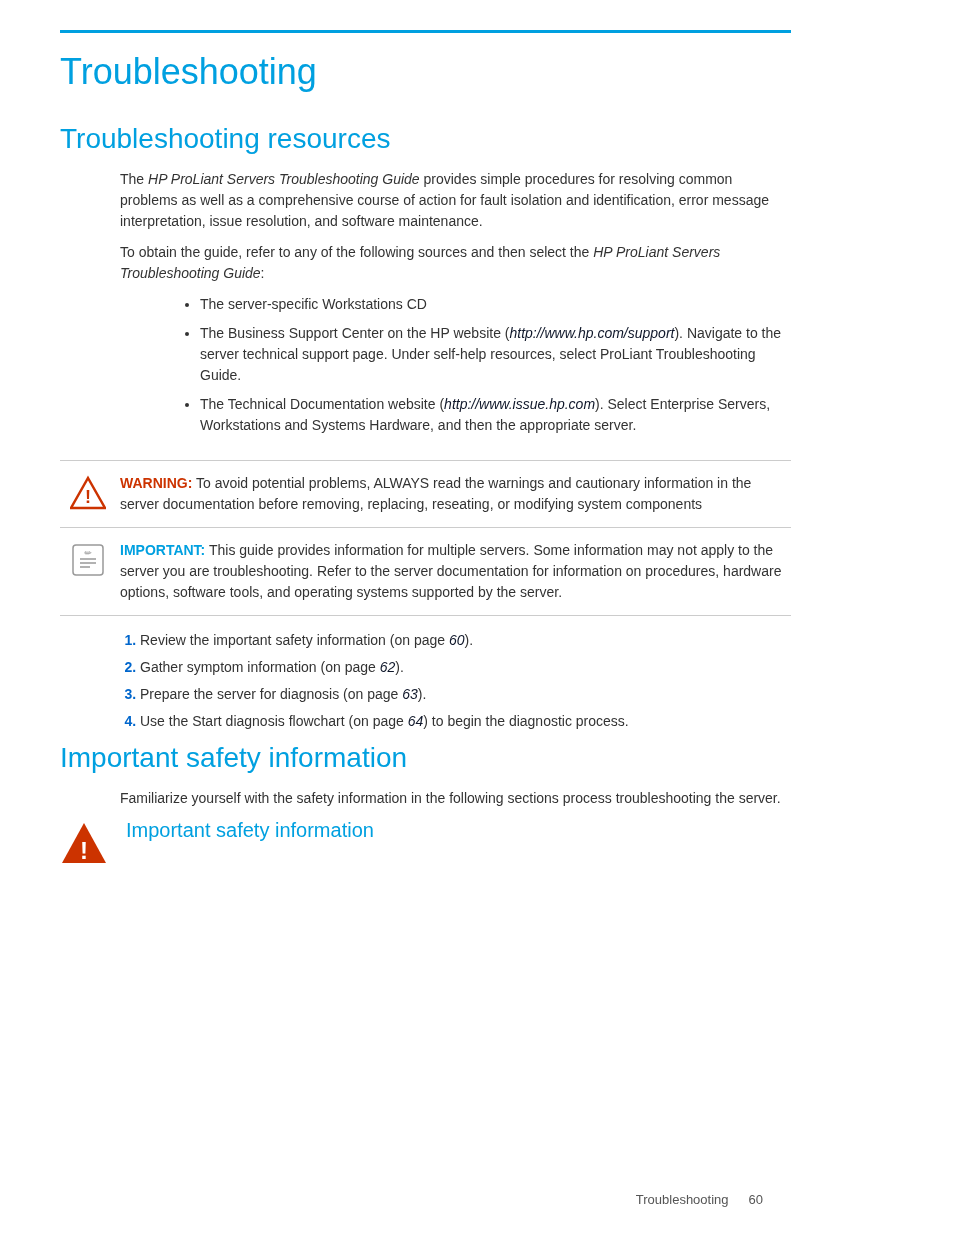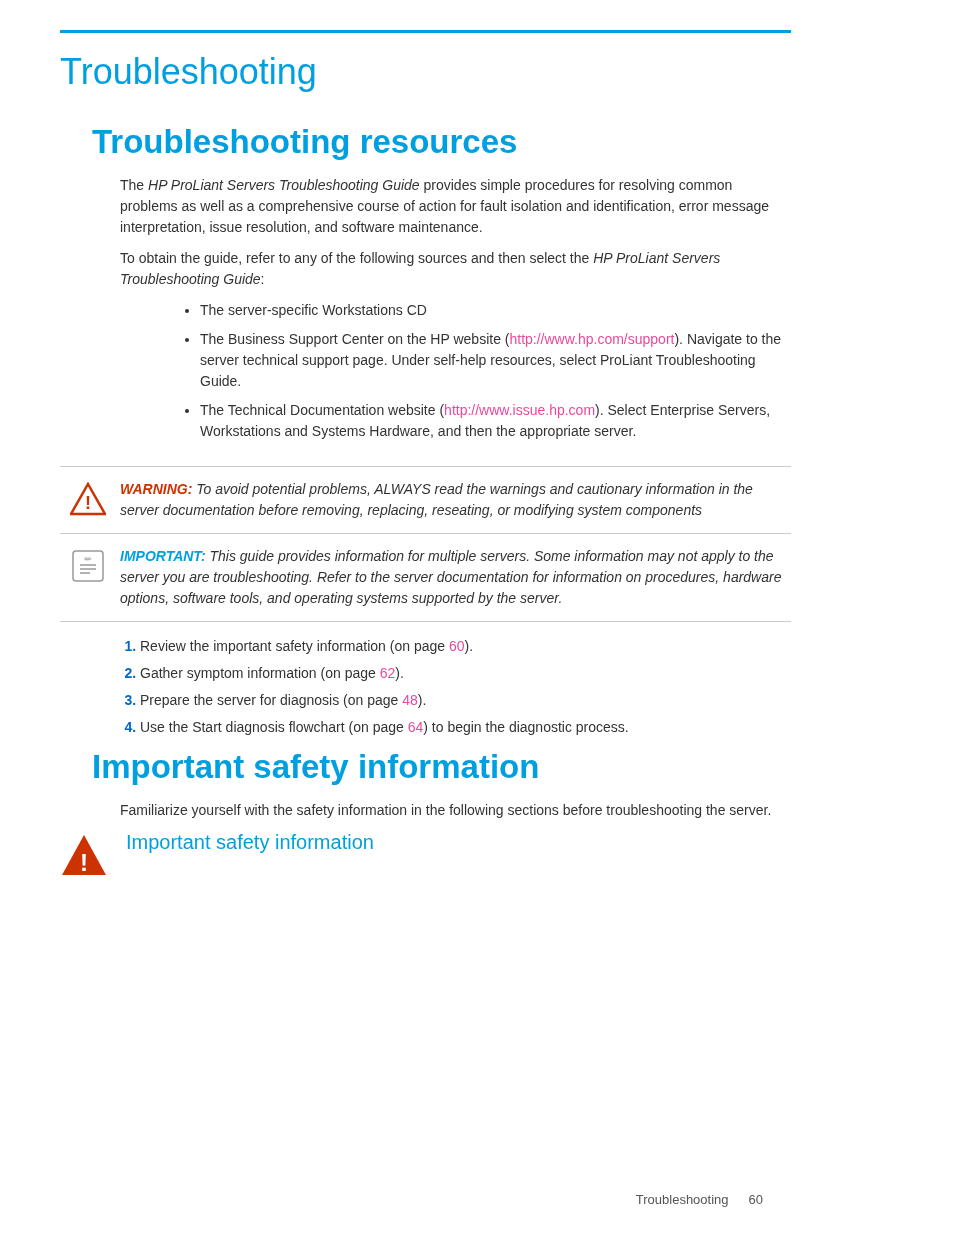--- a/index.html
+++ b/index.html
@@ -22,25 +22,24 @@
       border-top: 3px solid #00a0e0;
       margin-bottom: 18px;
     }
     .page-title {
       font-size: 36px;
       font-weight: normal;
       color: #00a0e0;
       margin-bottom: 30px;
     }
     .section-title {
-      font-size: 33px;
-      font-weight: bold;
+      font-size: 28px;
+      font-weight: normal;
       color: #00a0e0;
       margin-bottom: 14px;
-      margin-left: 32px;
     }
     .subsection-title {
       font-size: 20px;
       font-weight: normal;
       color: #00a0e0;
       margin-bottom: 10px;
     }
     .section {
       margin-bottom: 24px;
     }
@@ -56,22 +55,23 @@
     ul {
       margin-left: 80px;
       margin-bottom: 10px;
     }
     ul li {
       margin-bottom: 8px;
       line-height: 1.5;
       list-style-type: disc;
     }
     a {
-      color: #ec4899;
+      color: #0f172a;
       text-decoration: none;
+      font-style: italic;
     }
     .warning-box {
       display: flex;
       align-items: flex-start;
       border-top: 1px solid #ccc;
       border-bottom: 1px solid #ccc;
       padding: 12px 0;
       margin-bottom: 0;
     }
     .important-box {
@@ -93,21 +93,20 @@
       width: 36px;
       height: 36px;
       margin-right: 14px;
       margin-left: 10px;
       flex-shrink: 0;
       margin-top: 2px;
     }
     .notice-text {
       flex: 1;
       line-height: 1.5;
-      font-style: italic;
     }
     .notice-label-warning {
       color: #cc3300;
       font-weight: bold;
     }
     .notice-label-important {
       color: #00a0e0;
       font-weight: bold;
       text-align: right;
     }
@@ -217,32 +216,32 @@
     </div>
 
     <ol class="ordered-list blue-nums" style="margin-top:14px;">
       <li>
         <span>Review the important safety information (on page <a href="#">60</a>).</span>
       </li>
       <li>
         <span>Gather symptom information (on page <a href="#">62</a>).</span>
       </li>
       <li>
-        <span>Prepare the server for diagnosis (on page <a href="#">48</a>).</span>
+        <span>Prepare the server for diagnosis (on page <a href="#">63</a>).</span>
       </li>
       <li>
         <span>Use the Start diagnosis flowchart (on page <a href="#">64</a>) to begin the diagnostic process.</span>
       </li>
     </ol>
   </div>
 
   <div class="section">
     <h2 class="section-title">Important safety information</h2>
     <div class="indent">
-      <p>Familiarize yourself with the safety information in the following sections before troubleshooting the server.</p>
+      <p>Familiarize yourself with the safety information in the following sections process troubleshooting the server.</p>
     </div>
 
     <div class="safety-icon-box">
       <div class="safety-icon">
         <svg viewBox="0 0 48 48" width="48" height="48">
           <polygon points="24,4 46,44 2,44" fill="#cc3300" stroke="none"></polygon>
           <text x="24" y="40" text-anchor="middle" font-size="24" font-weight="bold" fill="white">!</text>
         </svg>
       </div>
       <div>

